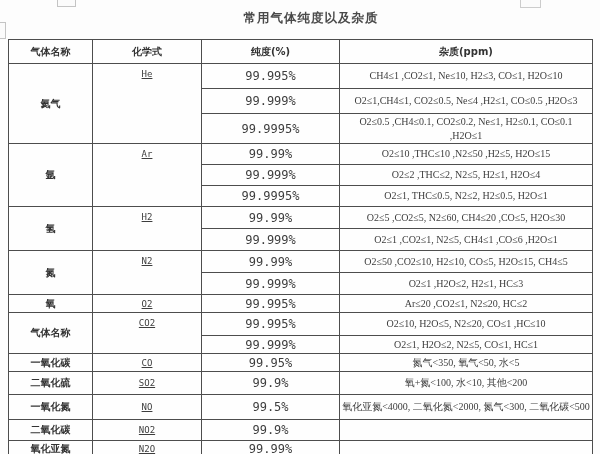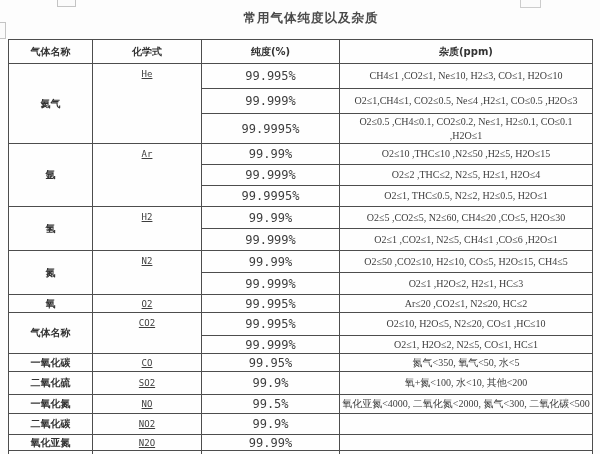--- a/index.html
+++ b/index.html
@@ -150,21 +150,21 @@
         <td class="formula-cell single" rowspan="1">CO</td>
         <td class="purity-cell">99.95%</td>
         <td class="impurities-cell">氮气&lt;350, 氧气&lt;50, 水&lt;5</td>
       </tr>
       <tr style="height: 23px;">
         <td class="name-cell" rowspan="1">二氧化硫</td>
         <td class="formula-cell single" rowspan="1">SO2</td>
         <td class="purity-cell">99.9%</td>
         <td class="impurities-cell">氧+氮&lt;100, 水&lt;10, 其他&lt;200</td>
       </tr>
-      <tr style="height: 19px;">
+      <tr style="height: 25px;">
         <td class="name-cell" rowspan="1">一氧化氮</td>
         <td class="formula-cell single" rowspan="1">NO</td>
         <td class="purity-cell">99.5%</td>
         <td class="impurities-cell">氧化亚氮&lt;4000, 二氧化氮&lt;2000, 氮气&lt;300, 二氧化碳&lt;500</td>
       </tr>
       <tr style="height: 21px;">
         <td class="name-cell" rowspan="1">二氧化碳</td>
         <td class="formula-cell single" rowspan="1">NO2</td>
         <td class="purity-cell">99.9%</td>
         <td class="impurities-cell"></td>

